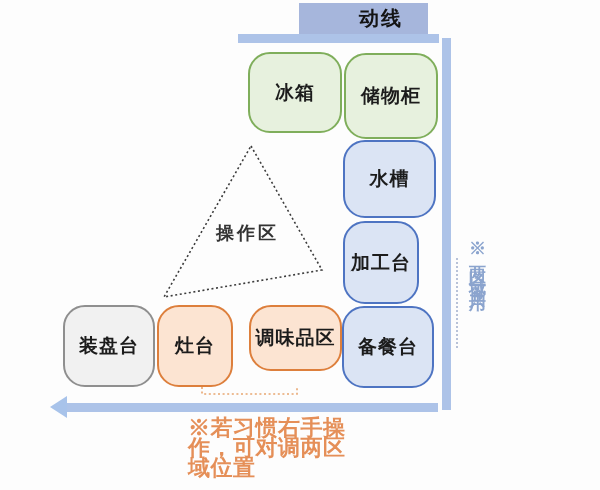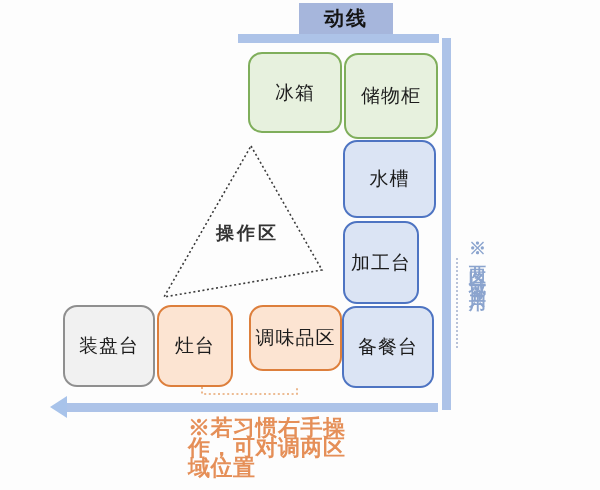--- a/index.html
+++ b/index.html
@@ -5,36 +5,36 @@
   html,body{margin:0;padding:0;background:#fdfdfd;}
   .stage{
     position:relative;width:600px;height:490px;overflow:hidden;
     background:#fdfdfd;
     font-family:"Liberation Sans", sans-serif;
   }
   
   .flow-label{
     position:absolute;left:299px;top:3px;width:94px;height:31px;
     background:#a6b6dc;display:flex;align-items:center;justify-content:center;
-    font-size:20px;font-weight:bold;color:#141414;letter-spacing:2px;
+    font-size:20px;font-weight:bold;color:#141414;letter-spacing:2px;padding-left:35px;
   }
   .bar{position:absolute;background:#adc3e8;}
   .top-bar{left:238px;top:34px;width:201px;height:9px;}
   .right-bar{left:442px;top:38px;width:9px;height:372px;}
   .bottom-bar{left:64px;top:403px;width:374px;height:9px;}
   .arrow-head{
     position:absolute;left:50px;top:396px;width:0;height:0;
     border-top:11px solid transparent;border-bottom:11px solid transparent;
     border-right:17px solid #a8c3ea;
   }
   
   .station{
-    position:absolute;border-radius:14px;border:2px solid;
+    position:absolute;border-radius:22px;border:2px solid;
     display:flex;align-items:center;justify-content:center;
-    font-size:19px;font-weight:normal;color:#1c1c1c;letter-spacing:1px;
+    font-size:19px;font-weight:bold;color:#1c1c1c;letter-spacing:1px;
     box-sizing:border-box;
   }
   .green{background:#e7f1de;border-color:#7fae5b;}
   .blue{background:#dbe4f4;border-color:#4e74c2;}
   .orange{background:#fce4d2;border-color:#dd7f3c;}
   .gray{background:#f1f1f1;border-color:#8f8f8f;}
   .st-fridge{left:248px;top:52px;width:94px;height:81px;}
   .st-storage{left:344px;top:53px;width:94px;height:86px;}
   .st-sink{left:343px;top:140px;width:93px;height:78px;}
   .st-prep{left:343px;top:221px;width:76px;height:83px;}

